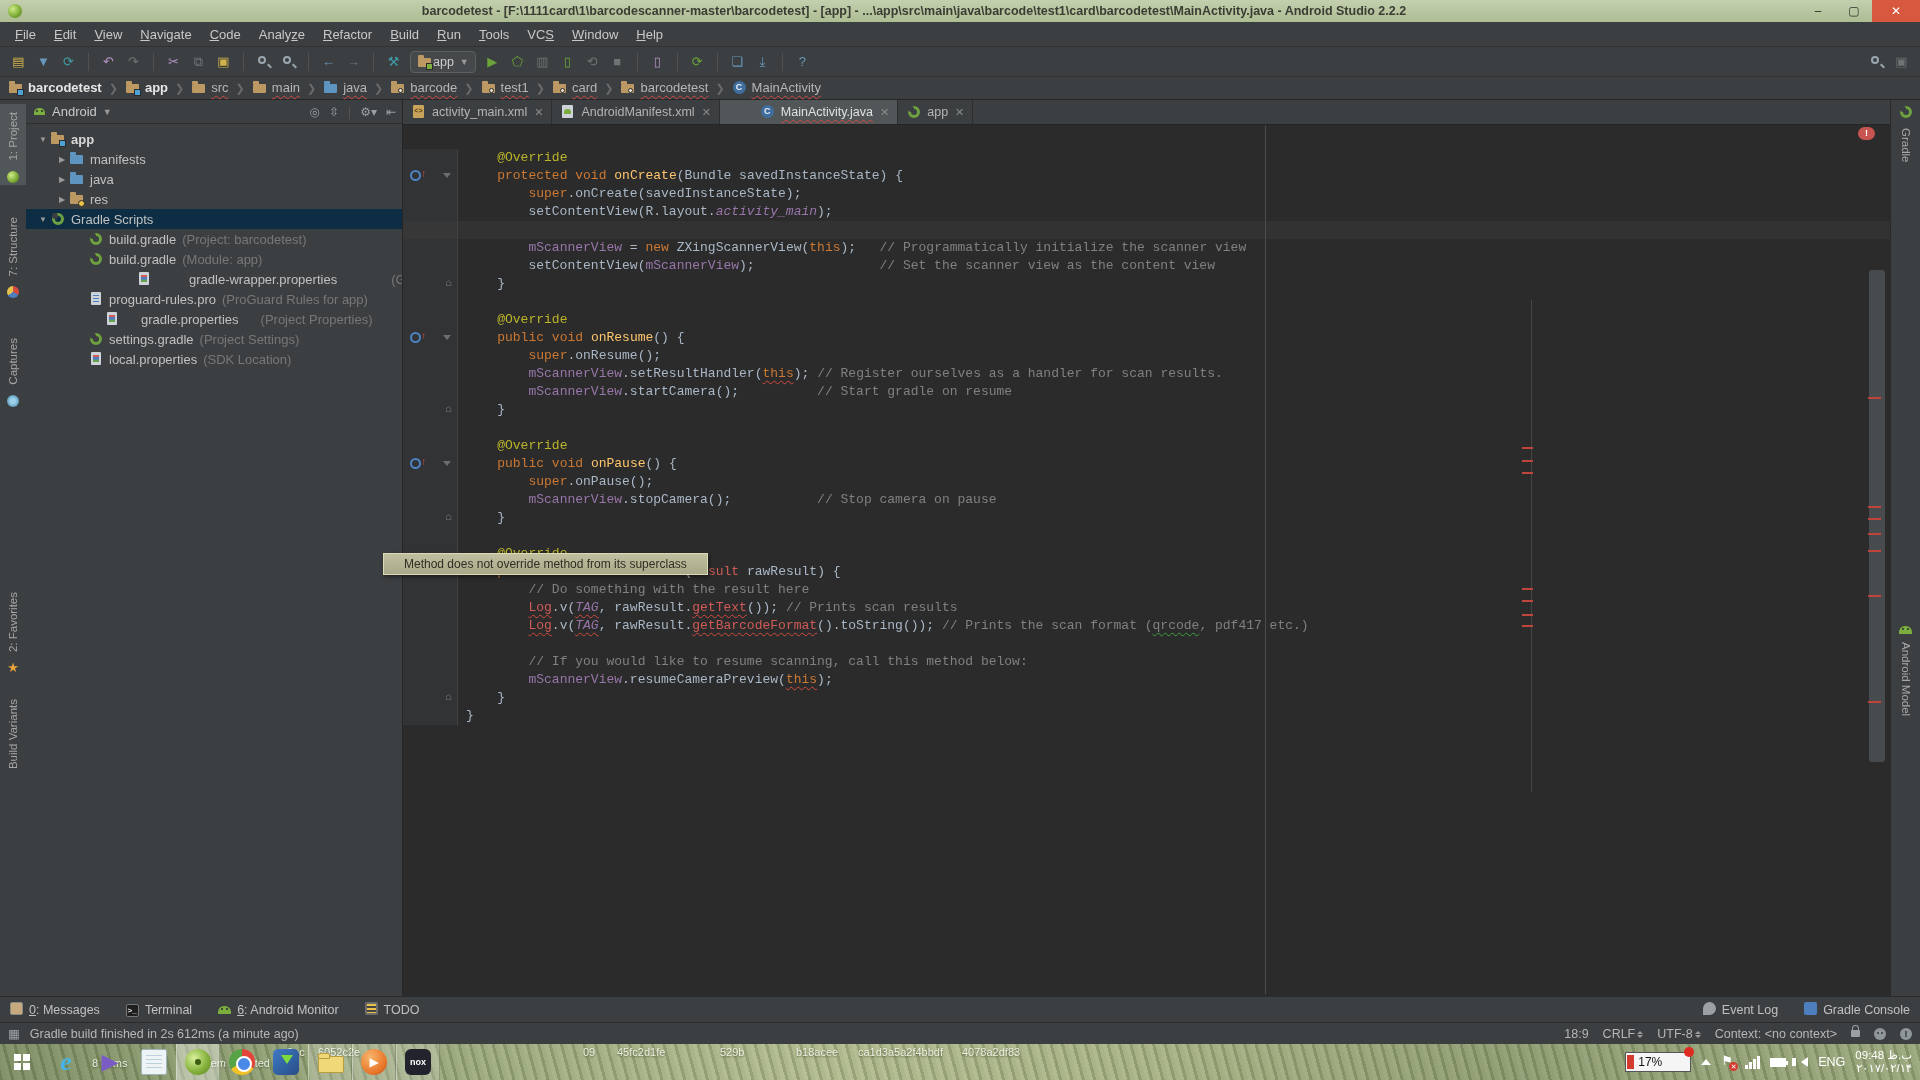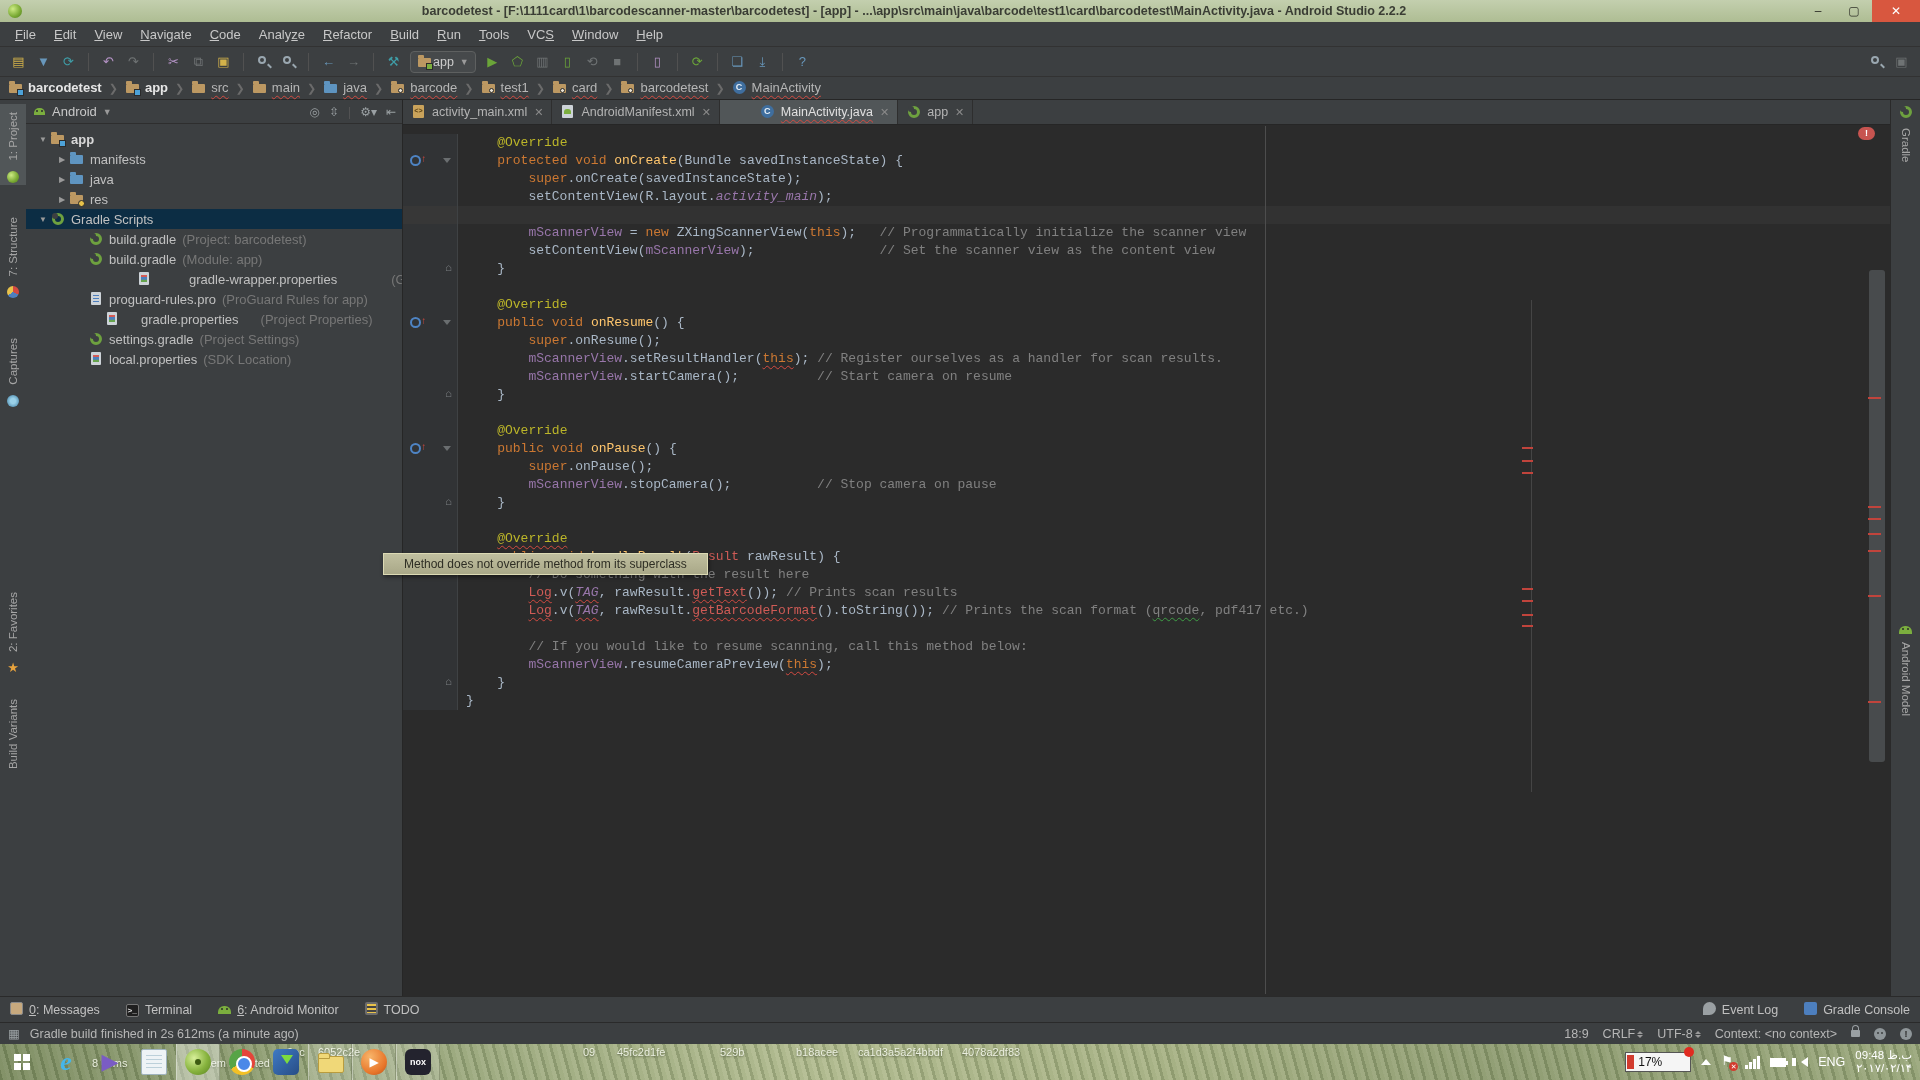--- a/index.html
+++ b/index.html
@@ -112,21 +112,21 @@
   .trow.bold .lbl{font-weight:bold;color:#d8d8d8;}
   .trow .det{margin-left:6px;color:#777777;}
 
   
   .editor{flex:1;display:flex;flex-direction:column;min-width:0;background:var(--editor);}
   .tabsrow{height:25px;background:#3c3f41;display:flex;flex:none;border-bottom:1px solid #262626;}
   .tab{display:flex;align-items:center;padding:0 8px;font-size:12.5px;color:#b4b4b4;
        border-right:1px solid #2e2e2e;gap:5px;}
   .tab.active{background:#515658;color:#e0e0e0;padding-left:40px;}
   .tab .x{color:#8a8a8a;font-size:11px;margin-left:2px;}
-  .codewrap{flex:1;position:relative;overflow:hidden;padding-top:9px;}
+  .codewrap{flex:1;position:relative;overflow:hidden;padding-top:24px;}
   .cl{display:flex;height:18px;font:13px/18px "Liberation Mono",monospace;white-space:pre;}
   .cl.hl{background:#323232;}
   .gut{width:55px;flex:none;background:var(--gutter);border-right:1px solid #3f4244;position:relative;}
   .cl.hl .gut{background:#373737;}
   .ct{padding-left:8px;}
   .tk-p{color:#a9b7c6;} .tk-k{color:#cc7832;} .tk-a{color:#bbb529;} .tk-m{color:#ffc66d;}
   .tk-f{color:#9876aa;} .tk-fi{color:#9876aa;font-style:italic;} .tk-c{color:#808080;}
   .tk-e{color:#cf5b56;}
   .ovr{position:absolute;left:7px;top:3px;width:11px;height:11px;border:2px solid #4e84c4;border-radius:50%;}
   .ovr:after{content:"↑";position:absolute;left:9px;top:-6px;color:#d34a41;font-size:10px;font-weight:bold;}
@@ -621,21 +621,21 @@
           <div class="cl"><span class="gut"></span><span class="ct"><span class="tk-p">        setContentView(R.layout.</span><span class="tk-fi">activity_main</span><span class="tk-p">);</span></span></div>
           <div class="cl hl"><span class="gut"></span><span class="ct"></span></div>
           <div class="cl"><span class="gut"></span><span class="ct"><span class="tk-p">        </span><span class="tk-f">mScannerView</span><span class="tk-p"> = </span><span class="tk-k">new</span><span class="tk-p"> ZXingScannerView(</span><span class="tk-k">this</span><span class="tk-p">);   </span><span class="tk-c">// Programmatically initialize the scanner view</span></span></div>
           <div class="cl"><span class="gut"></span><span class="ct"><span class="tk-p">        setContentView(</span><span class="tk-f">mScannerView</span><span class="tk-p">);                </span><span class="tk-c">// Set the scanner view as the content view</span></span></div>
           <div class="cl"><span class="gut"><i class="folde">⌂</i></span><span class="ct"><span class="tk-p">    }</span></span></div>
           <div class="cl"><span class="gut"></span><span class="ct"></span></div>
           <div class="cl"><span class="gut"></span><span class="ct"><span class="tk-p">    </span><span class="tk-a">@Override</span></span></div>
           <div class="cl"><span class="gut"><i class="ovr"></i><i class="foldo"></i></span><span class="ct"><span class="tk-p">    </span><span class="tk-k">public</span><span class="tk-p"> </span><span class="tk-k">void</span><span class="tk-p"> </span><span class="tk-m">onResume</span><span class="tk-p">() {</span></span></div>
           <div class="cl"><span class="gut"></span><span class="ct"><span class="tk-p">        </span><span class="tk-k">super</span><span class="tk-p">.onResume();</span></span></div>
           <div class="cl"><span class="gut"></span><span class="ct"><span class="tk-p">        </span><span class="tk-f">mScannerView</span><span class="tk-p">.setResultHandler(</span><span class="tk-k wv-r">this</span><span class="tk-p">);</span><span class="tk-p"> </span><span class="tk-c">// Register ourselves as a handler for scan results.</span></span></div>
-          <div class="cl"><span class="gut"></span><span class="ct"><span class="tk-p">        </span><span class="tk-f">mScannerView</span><span class="tk-p">.startCamera();          </span><span class="tk-c">// Start camera on resume</span></span></div>
+          <div class="cl"><span class="gut"></span><span class="ct"><span class="tk-p">        </span><span class="tk-f">mScannerView</span><span class="tk-p">.startCamera();          </span><span class="tk-c">// Start gradle on resume</span></span></div>
           <div class="cl"><span class="gut"><i class="folde">⌂</i></span><span class="ct"><span class="tk-p">    }</span></span></div>
           <div class="cl"><span class="gut"></span><span class="ct"></span></div>
           <div class="cl"><span class="gut"></span><span class="ct"><span class="tk-p">    </span><span class="tk-a">@Override</span></span></div>
           <div class="cl"><span class="gut"><i class="ovr"></i><i class="foldo"></i></span><span class="ct"><span class="tk-p">    </span><span class="tk-k">public</span><span class="tk-p"> </span><span class="tk-k">void</span><span class="tk-p"> </span><span class="tk-m">onPause</span><span class="tk-p">() {</span></span></div>
           <div class="cl"><span class="gut"></span><span class="ct"><span class="tk-p">        </span><span class="tk-k">super</span><span class="tk-p">.onPause();</span></span></div>
           <div class="cl"><span class="gut"></span><span class="ct"><span class="tk-p">        </span><span class="tk-f">mScannerView</span><span class="tk-p">.stopCamera();           </span><span class="tk-c">// Stop camera on pause</span></span></div>
           <div class="cl"><span class="gut"><i class="folde">⌂</i></span><span class="ct"><span class="tk-p">    }</span></span></div>
           <div class="cl"><span class="gut"></span><span class="ct"></span></div>
           <div class="cl"><span class="gut"></span><span class="ct"><span class="tk-p">    </span><span class="tk-a wv-r">@Override</span></span></div>
           <div class="cl"><span class="gut"><i class="foldo"></i></span><span class="ct"><span class="tk-p">    </span><span class="tk-k">public</span><span class="tk-p"> </span><span class="tk-k">void</span><span class="tk-p"> </span><span class="tk-m">handleResult</span><span class="tk-p">(</span><span class="tk-e">Result</span><span class="tk-p"> rawResult) {</span></span></div>

